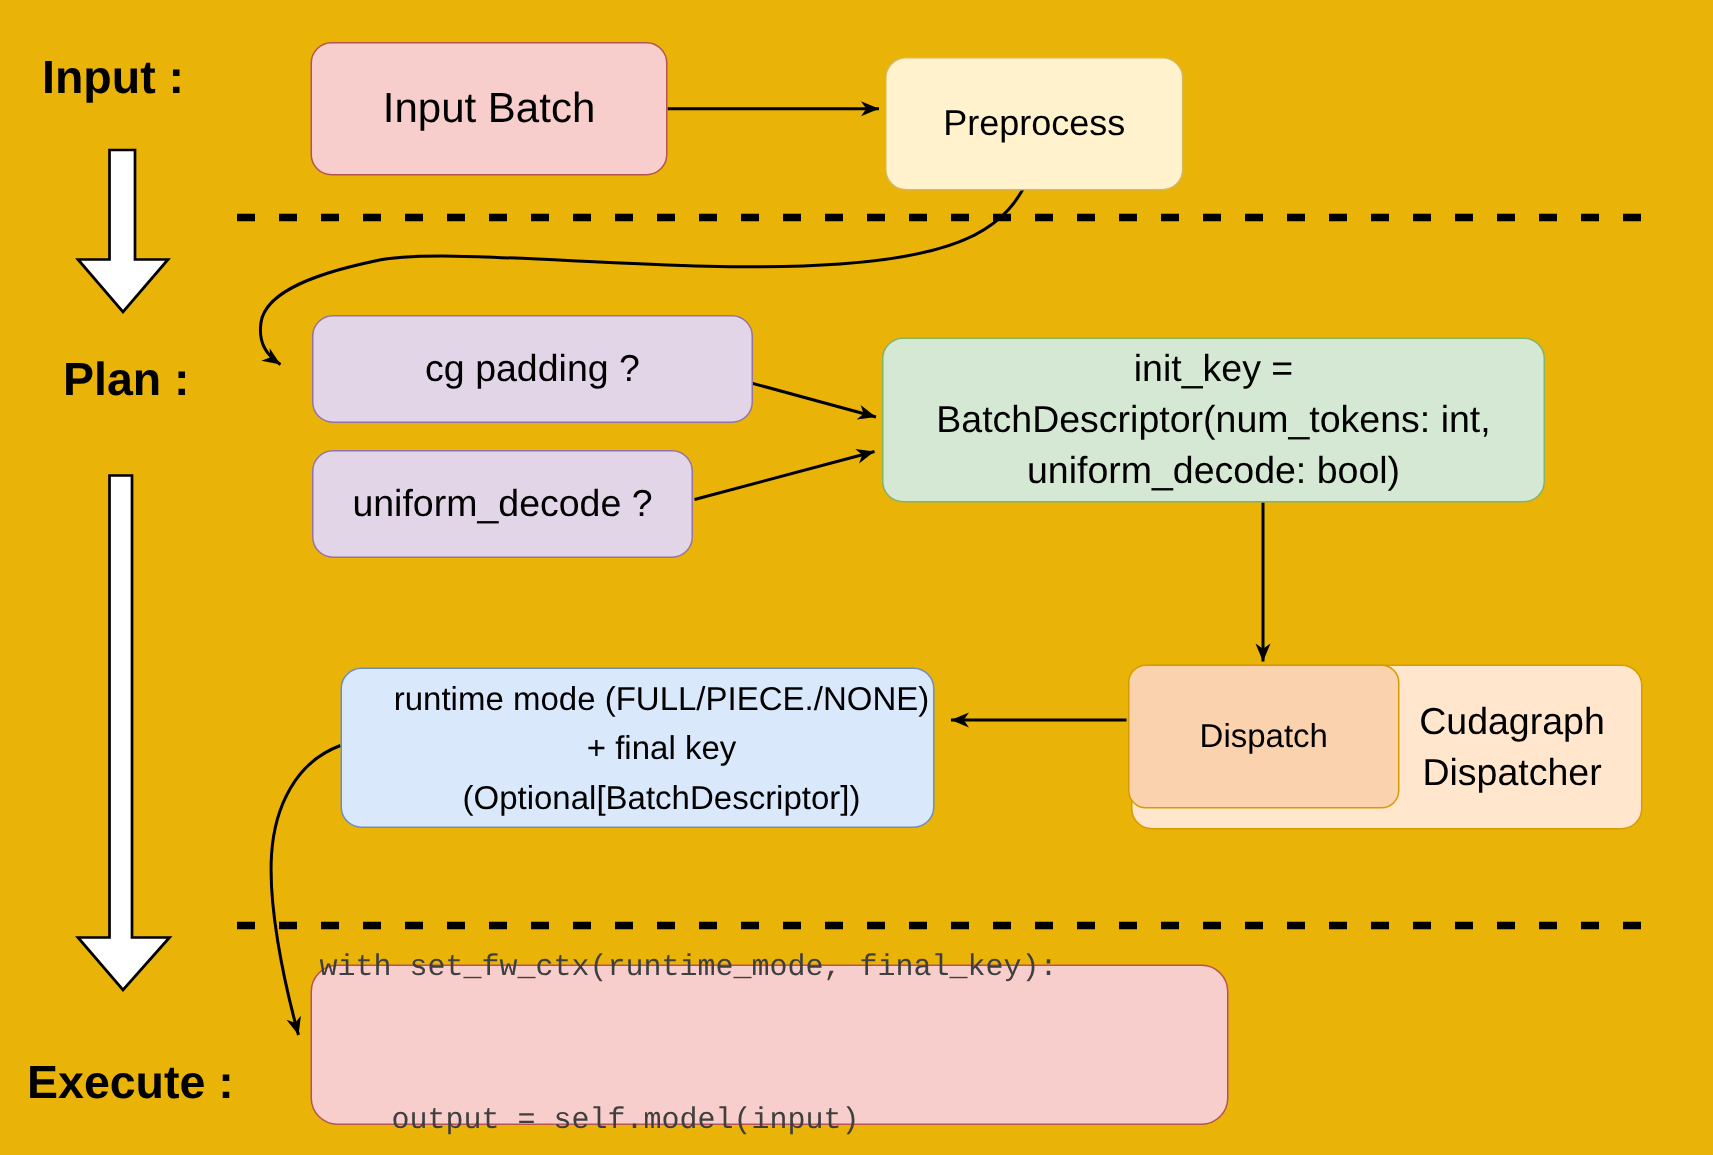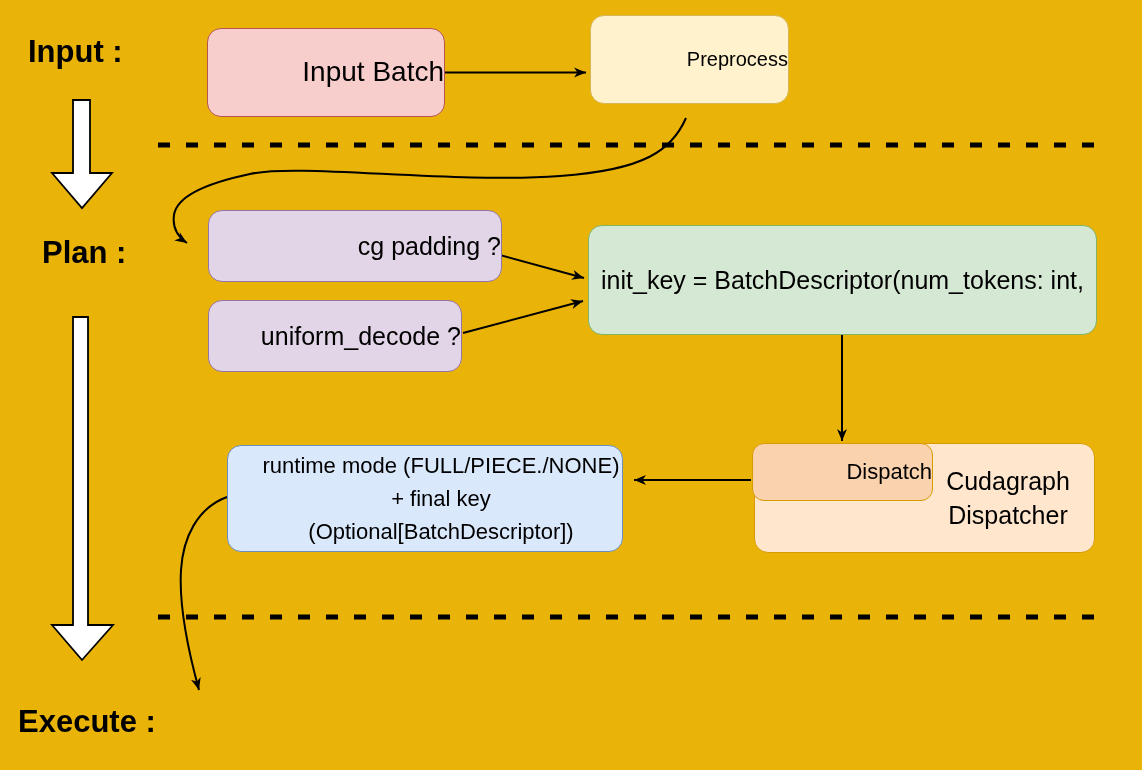--- a/index.html
+++ b/index.html
@@ -2,48 +2,48 @@
 <html style="--pink-fill: #f8cecc; --pink-stroke: #b85450; --yellow-fill: #fff2cc; --yellow-stroke: #d6b656; --purple-fill: #e1d5e7; --purple-stroke: #9673a6; --green-fill: #d5e8d4; --green-stroke: #82b366; --blue-fill: #dae8fc; --blue-stroke: #6c8ebf; --orange-fill: #ffe6cc; --orange-inner-fill: #fbd2ae; --orange-stroke: #d79b00; --connector-stroke: #000000; --code-text: #3f3f3f;"><head>
 <meta charset="utf-8">
 <style>
   html,body{margin:0;padding:0;background:#fff;}
   #canvas{
     position:relative;width:1142px;height:770px;background:#eab308;
     font-family:"Liberation Sans",sans-serif;color:#000;overflow:hidden;
   }
   #wires{position:absolute;left:0;top:0;width:1142px;height:770px;}
   .node{
-    position:absolute;display:flex;align-items:center;justify-content:flex-end;
+    position:absolute;display:flex;align-items:center;justify-content:center;
     text-align:center;border:1.8px solid #000;border-radius:14px;box-sizing:border-box;
     line-height:1.32;
   }
   .node .lines{width:100%;}
   .pink   {background:var(--pink-fill);border-color:var(--pink-stroke);}
   .yellow {background:var(--yellow-fill);border-color:var(--yellow-stroke);}
   .purple {background:var(--purple-fill);border-color:var(--purple-stroke);}
   .green  {background:var(--green-fill);border-color:var(--green-stroke);}
   .blue   {background:var(--blue-fill);border-color:var(--blue-stroke);padding-left:32px;}
   .orange {background:var(--orange-fill);border-color:var(--orange-stroke);}
   .orange-inner{background:var(--orange-inner-fill);border-color:var(--orange-stroke);}
 
   .section-label{
     position:absolute;font-weight:bold;font-size:31px;white-space:nowrap;
   }
   #input-batch   {left:207px;top:28px; width:238px;height:89px;font-size:28px;}
-  #preprocess    {left:590px;top:15px; width:199px;height:89px;font-size:20px;}
+  #preprocess    {left:590px;top:38px; width:199px;height:89px;font-size:24px;}
   #cg-padding    {left:208px;top:210px;width:294px;height:72px;font-size:25px;}
   #uniform-decode{left:208px;top:300px;width:254px;height:72px;font-size:25px;}
-  #init-key      {left:588px;top:225px;width:509px;height:110px;font-size:25px;line-height:34px;}
+  #init-key      {left:588px;top:225px;width:442px;height:110px;font-size:25px;line-height:34px;}
   #cudagraph     {left:754px;top:443px;width:341px;height:110px;}
   #cudagraph .lines{
     position:absolute;right:0;top:0;width:172px;height:100%;
     display:flex;flex-direction:column;align-items:center;justify-content:center;
     font-size:25px;line-height:34px;
   }
-  #dispatch      {left:752px;top:443px;width:181px;height:58px;font-size:22px;border-radius:12px;}
+  #dispatch      {left:752px;top:443px;width:181px;height:96px;font-size:22px;border-radius:12px;}
   #runtime-key   {left:227px;top:445px;width:396px;height:107px;font-size:22px;line-height:33px;}
   #execute-code  {
     left:207px;top:643px;width:612px;height:107px;border-radius:18px;
     justify-content:flex-start;
     font-family:"Liberation Mono",monospace;font-size:20px;line-height:34px;
     color:var(--code-text);
   }
   #execute-code .lines{white-space:pre;text-align:left;padding-left:5px;}
   #label-input  {left:28px;top:34px;}
   #label-plan   {left:42px;top:235px;}
@@ -93,20 +93,21 @@
     <span>cg padding ?</span>
   </div>
 
   <div class="node purple" id="uniform-decode">
     <span>uniform_decode ?</span>
   </div>
 
   <div class="node green" id="init-key">
     <div class="lines">
       <div>init_key = BatchDescriptor(num_tokens: int,</div>
+      <div>uniform_decode: bool)</div>
     </div>
   </div>
 
   <div class="node orange" id="cudagraph">
     <div class="lines">
       <div>Cudagraph</div>
       <div>Dispatcher</div>
     </div>
   </div>
 
@@ -114,14 +115,20 @@
     <span>Dispatch</span>
   </div>
 
   <div class="node blue" id="runtime-key">
     <div class="lines">
       <div>runtime mode (FULL/PIECE./NONE)</div>
       <div>+ final key (Optional[BatchDescriptor])</div>
     </div>
   </div>
 
+  <div class="node pink" id="execute-code">
+    <div class="lines">
+      <div>with set_fw_ctx(runtime_mode, final_key):</div>
+      <div>    output = self.model(input)</div>
+    </div>
+  </div>
 
 </div>
 
 </body></html>

